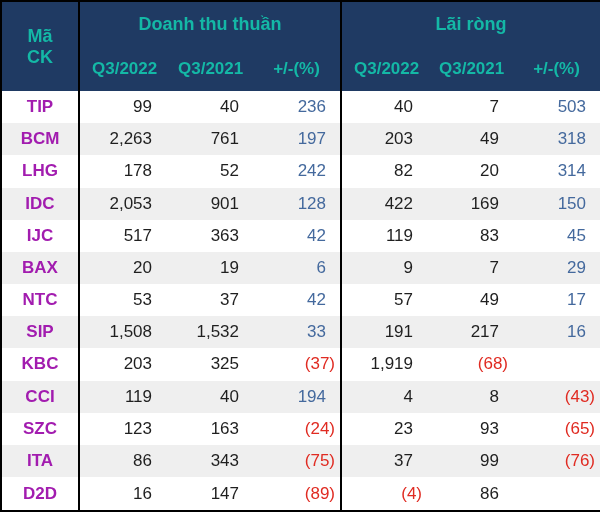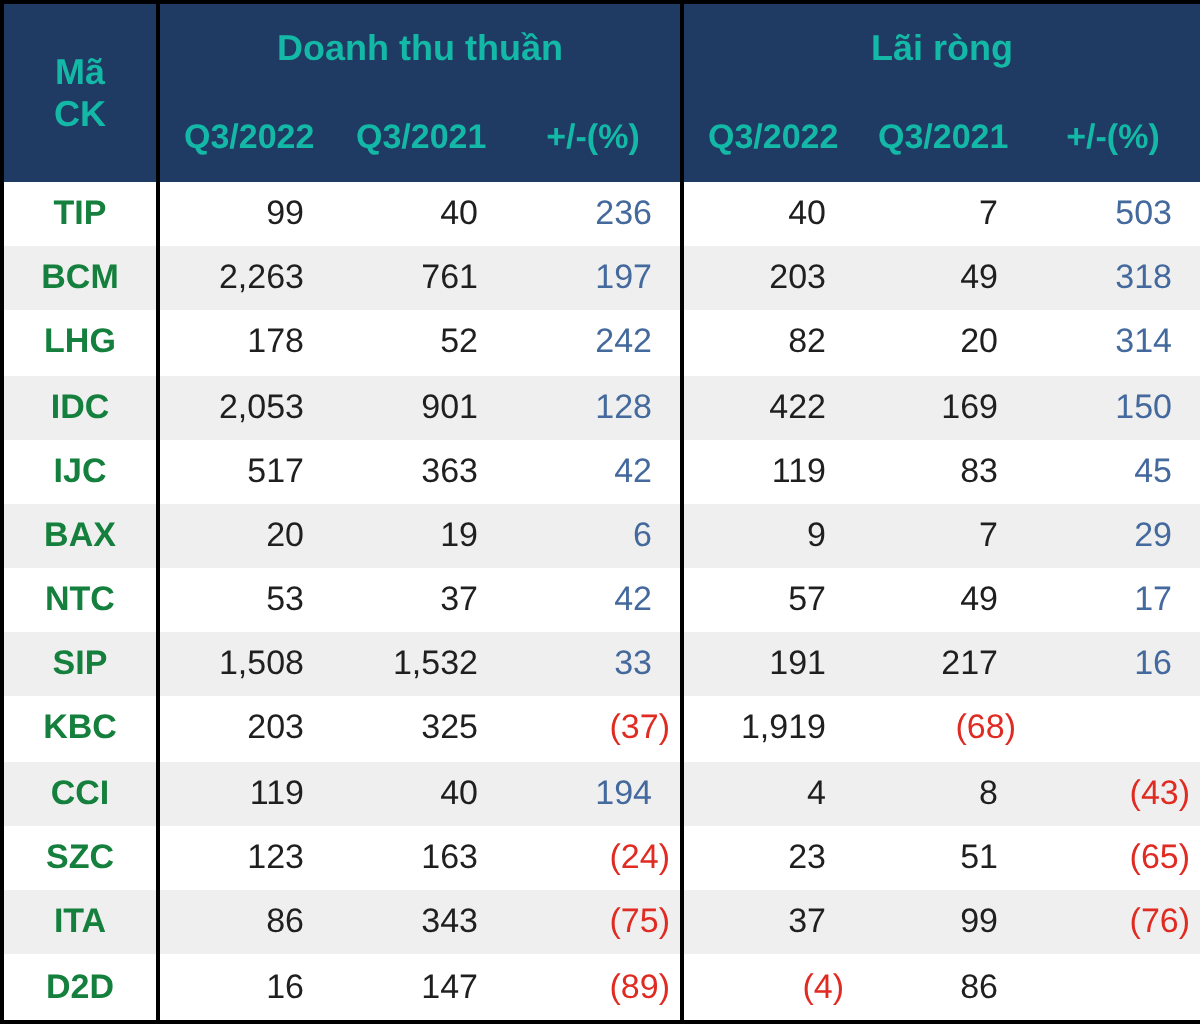--- a/index.html
+++ b/index.html
@@ -52,21 +52,21 @@
     vertical-align: middle;
     padding: 0 14px 0 0;
     white-space: nowrap;
   }
   tbody tr:nth-child(odd)  { background: #ffffff; }
   tbody tr:nth-child(even) { background: var(--alt-bg, #EFEFEF); }
 
   td.code {
     text-align: center;
     font-weight: bold;
-    color: #15803d;
+    color: #a21caf;
     padding: 0;
   }
   td.pct { color: var(--pct-blue, #44699D); }
   td.neg { color: var(--neg-red, #E02B22); padding-right: 5px; }
 </style>
 </head>
 <body>
 
 <div class="wrap">
   <table class="fin">
@@ -184,21 +184,21 @@
           <td class="num gdiv">4</td>
           <td class="num">8</td>
           <td class="neg">(43)</td>
         </tr>
         <tr>
           <td class="code">SZC</td>
           <td class="num gdiv">123</td>
           <td class="num">163</td>
           <td class="neg">(24)</td>
           <td class="num gdiv">23</td>
-          <td class="num">51</td>
+          <td class="num">93</td>
           <td class="neg">(65)</td>
         </tr>
         <tr>
           <td class="code">ITA</td>
           <td class="num gdiv">86</td>
           <td class="num">343</td>
           <td class="neg">(75)</td>
           <td class="num gdiv">37</td>
           <td class="num">99</td>
           <td class="neg">(76)</td>

